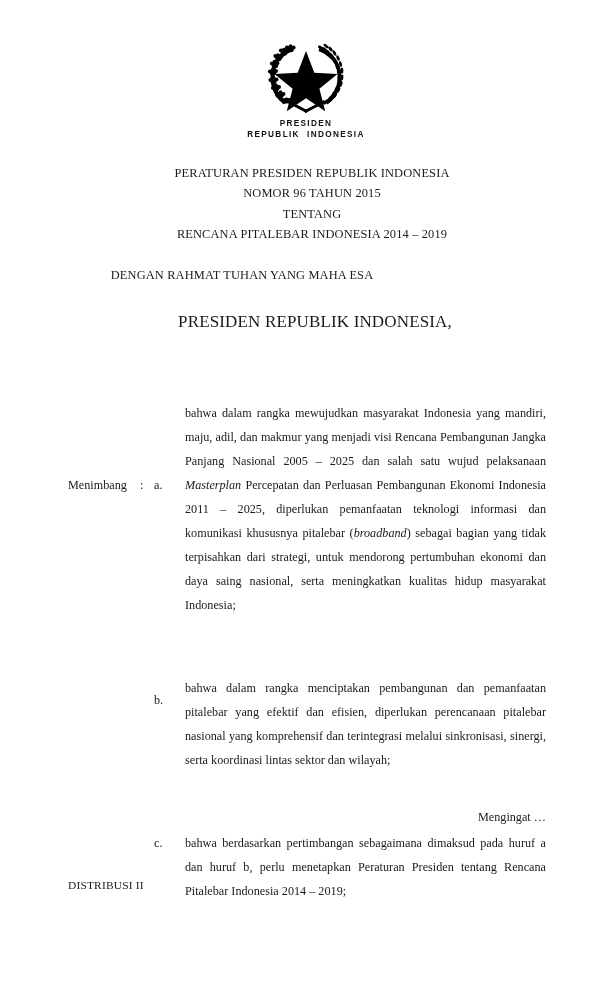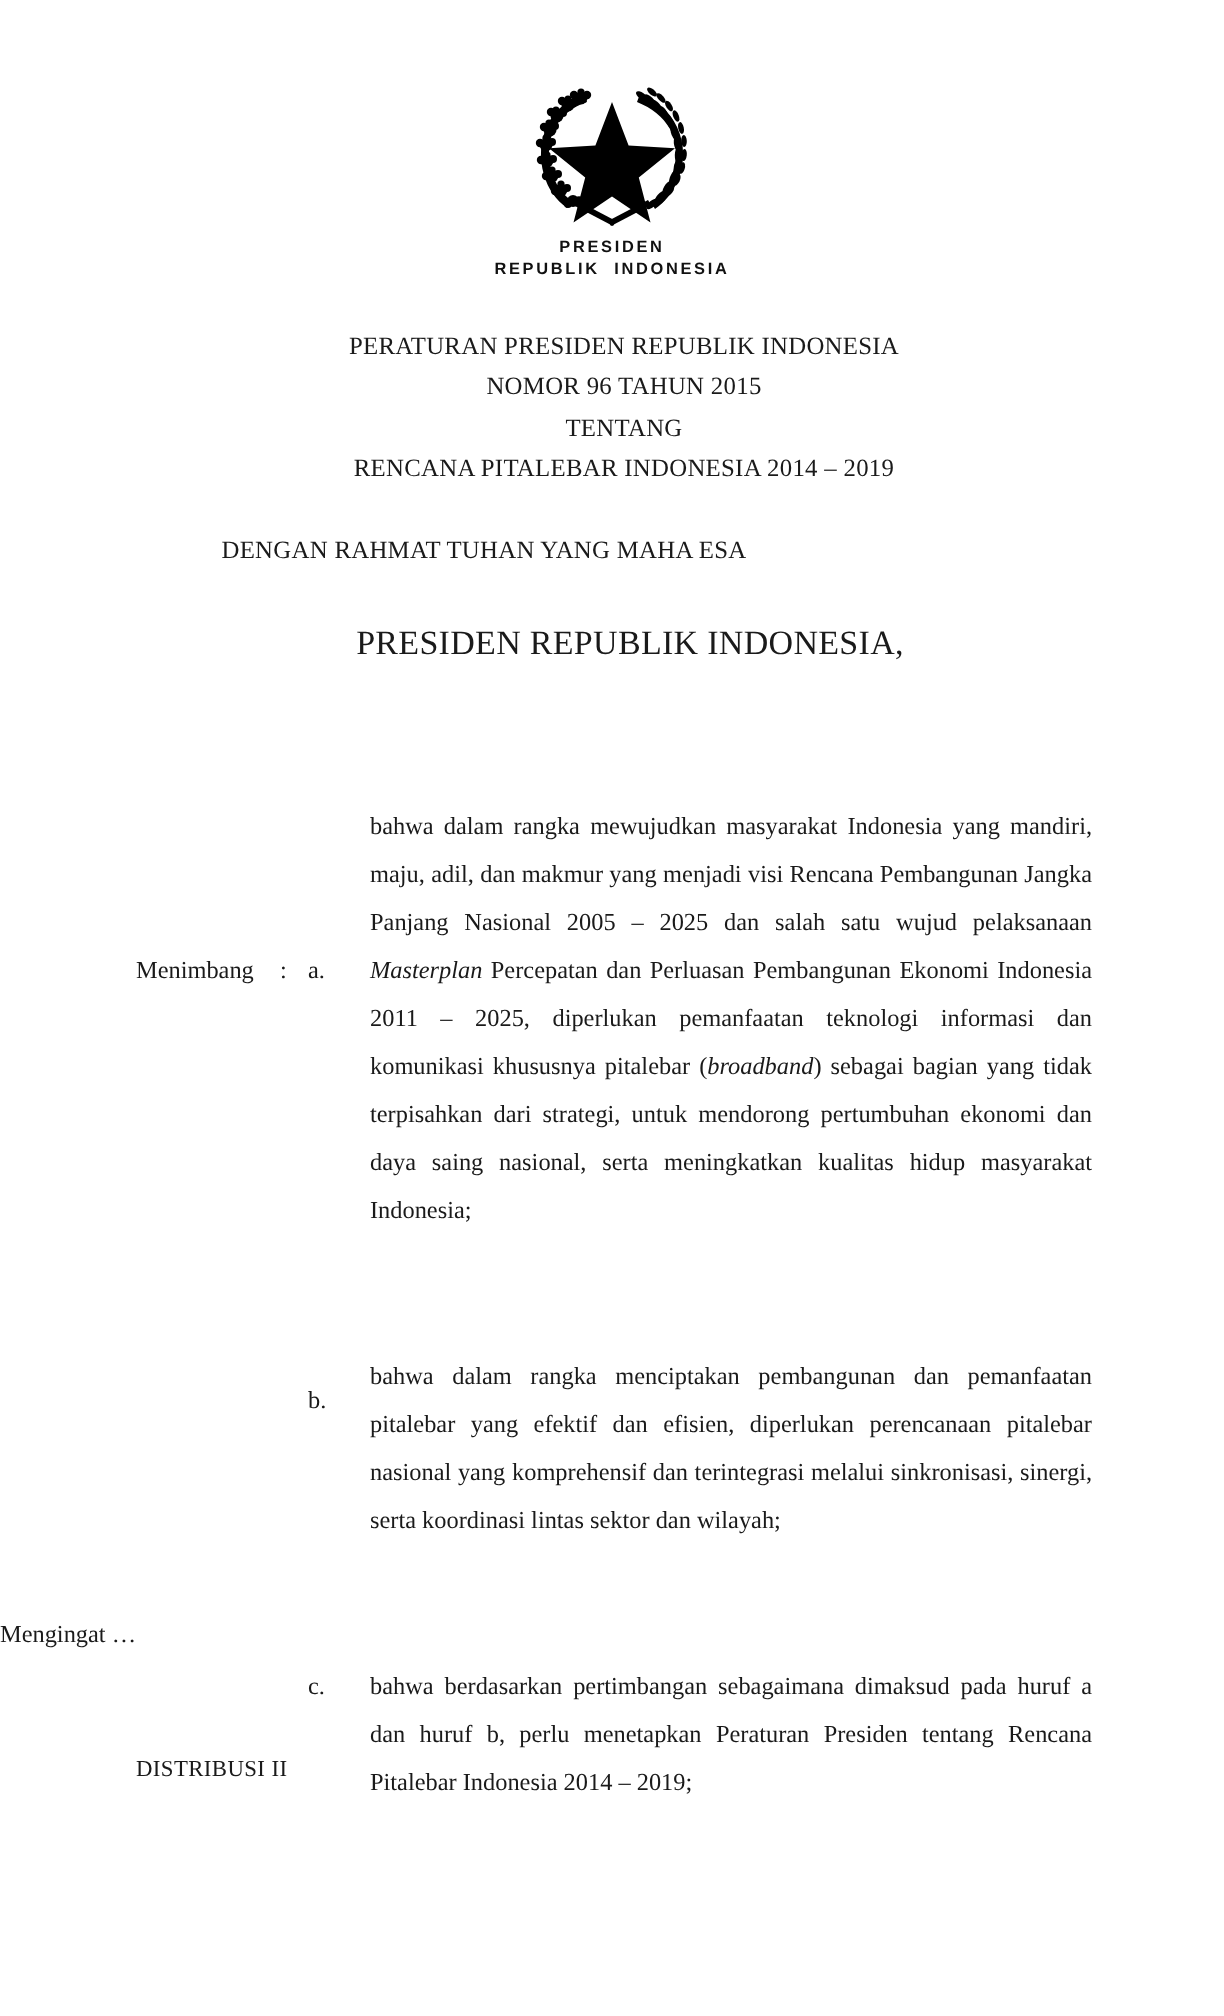--- a/index.html
+++ b/index.html
@@ -122,20 +122,21 @@
     margin-top: 48px;
   }
   .cons-text em { font-style: italic; }
 
   
   .continuation {
     position: absolute;
     top: 810px;
     left: 0;
     width: 546px;
+    text-align: right;
     font-size: 12.2px;
   }
   .distribusi {
     position: absolute;
     top: 879px;
     left: 68px;
     font-size: 11.4px;
     letter-spacing: 0.2px;
   }
 </style>

